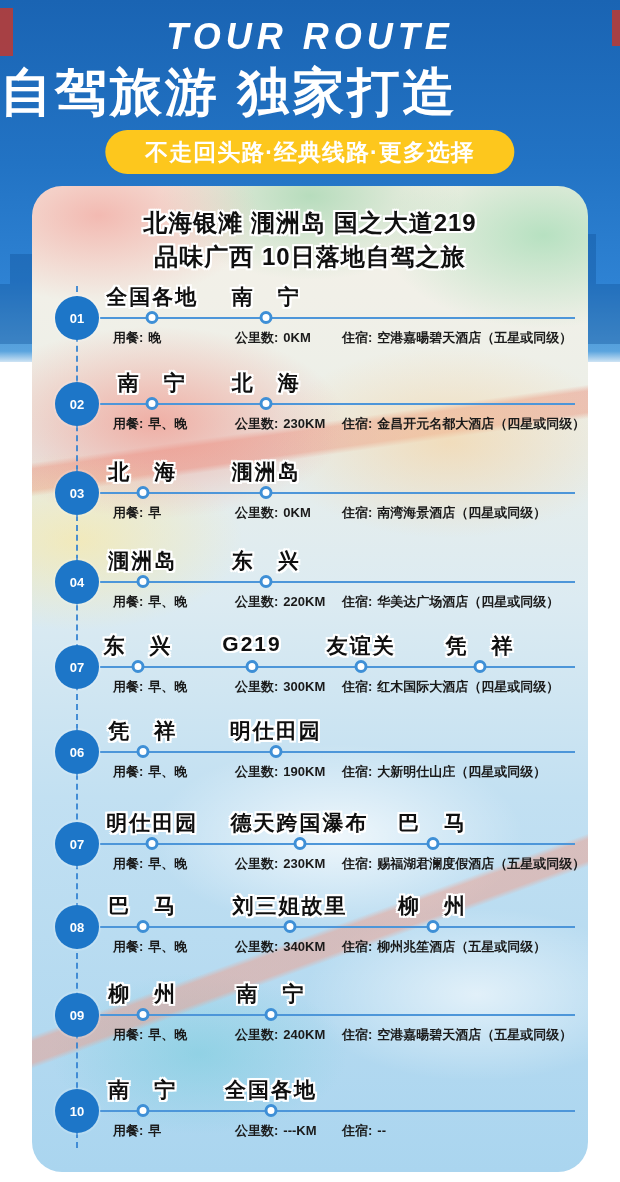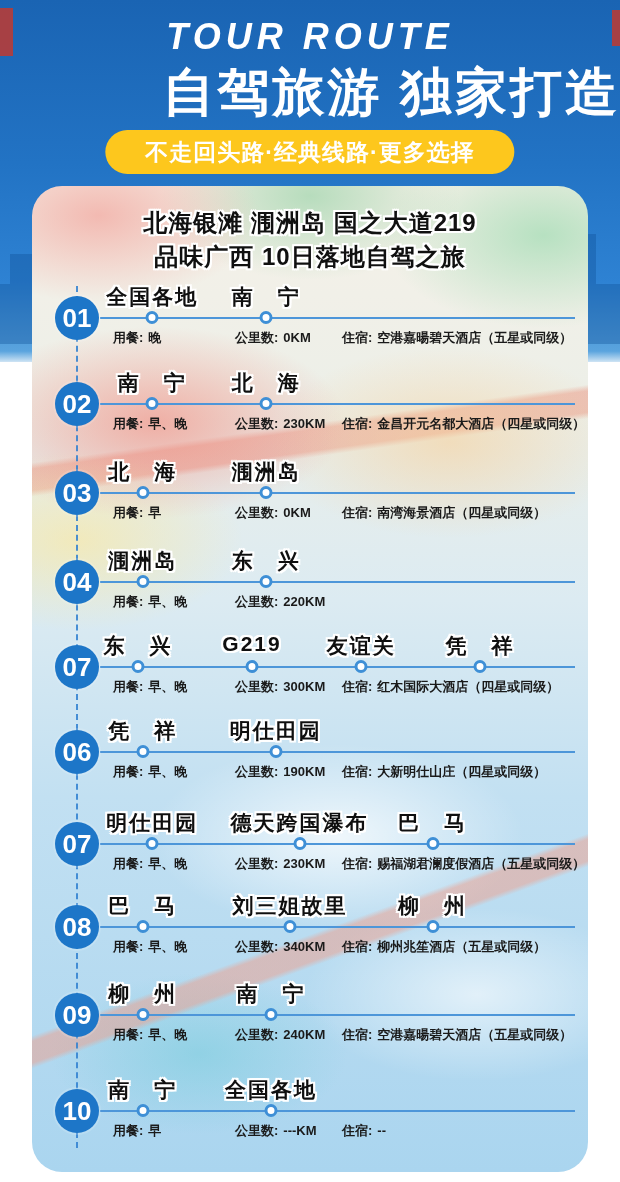--- a/index.html
+++ b/index.html
@@ -11,22 +11,22 @@
   .hero { position:absolute; left:0; top:0; width:620px; height:362px;
           background:linear-gradient(180deg,#1a64b3 0%, #2273c4 45%, #2e82d3 78%, #5aa4de 97%, #cfe4f4 100%); }
   .skyline { position:absolute; left:0; bottom:18px; width:620px; height:150px; opacity:.35; }
   .red-mark { position:absolute; background:#c03a30; opacity:.85; }
   .red-mark.left { left:0; top:8px; width:13px; height:48px; }
   .red-mark.right { right:0; top:10px; width:8px; height:36px; }
 
   .eyebrow { position:absolute; left:0; top:16px; width:100%; text-align:center;
              color:#fff; font-size:36px; font-weight:800; font-style:italic;
              letter-spacing:5px; }
-  .hero-title { position:absolute; left:0; top:58px; width:100%; text-align:right;
-                color:#fff; font-size:52px; font-weight:900; letter-spacing:3px;padding-left:16px; }
+  .hero-title { position:absolute; left:0; top:58px; width:100%; text-align:left;
+                color:#fff; font-size:52px; font-weight:900; letter-spacing:3px; }
   .pill { position:absolute; left:50%; top:130px; transform:translateX(-50%);
           height:44px; line-height:44px; padding:0 40px; border-radius:22px;
           background:#fdc71d; color:#fff; font-size:23px; font-weight:800;
           letter-spacing:1px; white-space:nowrap; }
 
   
   .card { position:absolute; left:32px; top:186px; width:556px; height:986px;
           border-radius:30px; overflow:hidden;
           background-color:#b9dcf2;
           background-image:
@@ -49,21 +49,21 @@
                 letter-spacing:1px;
                 text-shadow:-2px -2px 0 #fff, 2px -2px 0 #fff, -2px 2px 0 #fff,
                             2px 2px 0 #fff, 0 -2px 0 #fff, 0 2px 0 #fff,
                             -2px 0 0 #fff, 2px 0 0 #fff; }
   .dashline { position:absolute; left:44px; top:100px; height:862px; width:0;
               border-left:2px dashed #2e7fd0; opacity:.85; }
 
   
   .day-row { position:absolute; left:0; width:556px; height:86px; }
   .badge { position:absolute; left:23px; top:23px; width:44px; height:44px;
-           border-radius:50%; background:#1d76c8; color:#fff; font-size:26px;
+           border-radius:50%; background:#1d76c8; color:#fff; font-size:13px;
            font-weight:600; display:flex; align-items:center; justify-content:center;
            z-index:2; box-shadow:0 0 0 2px rgba(255,255,255,.15); }
   .route { position:absolute; left:68px; right:13px; top:0; height:86px; }
   .route::before { content:""; position:absolute; left:0; right:0; top:44px;
                    height:2px; background:#4d96d9; }
   .stop-label { position:absolute; top:10px; transform:translateX(-50%);
                 white-space:nowrap; color:#0f0f0f; font-size:21px; font-weight:900;
                 letter-spacing:2px;
                 text-shadow:-2px -2px 0 #fff, 2px -2px 0 #fff, -2px 2px 0 #fff,
                             2px 2px 0 #fff, 0 -2px 0 #fff, 0 2px 0 #fff,
@@ -164,20 +164,21 @@
     <div class="badge">04</div>
     <div class="route">
           <div class="stop-label" style="left: 9%;">涠洲岛</div>
           <div class="stop-dot" style="left: 9%;"></div>
           <div class="stop-label" style="left: 35%;">东　兴</div>
           <div class="stop-dot" style="left: 35%;"></div>
         </div>
     <div class="details">
       <span class="det meals"><b class="dl">用餐:</b><span class="dv">早、晚</span></span>
       <span class="det distance"><b class="dl">公里数:</b><span class="dv">220KM</span></span>
+      <span class="det hotel"><b class="dl">住宿:</b><span class="dv">华美达广场酒店（四星或同级）</span></span>
     </div>
   </div>
       <div class="day-row" style="top: 436px;">
     <div class="badge">07</div>
     <div class="route">
           <div class="stop-label" style="left: 8%;">东　兴</div>
           <div class="stop-dot" style="left: 8%;"></div>
           <div class="stop-label" style="left: 32%;">G219</div>
           <div class="stop-dot" style="left: 32%;"></div>
           <div class="stop-label" style="left: 55%;">友谊关</div>

